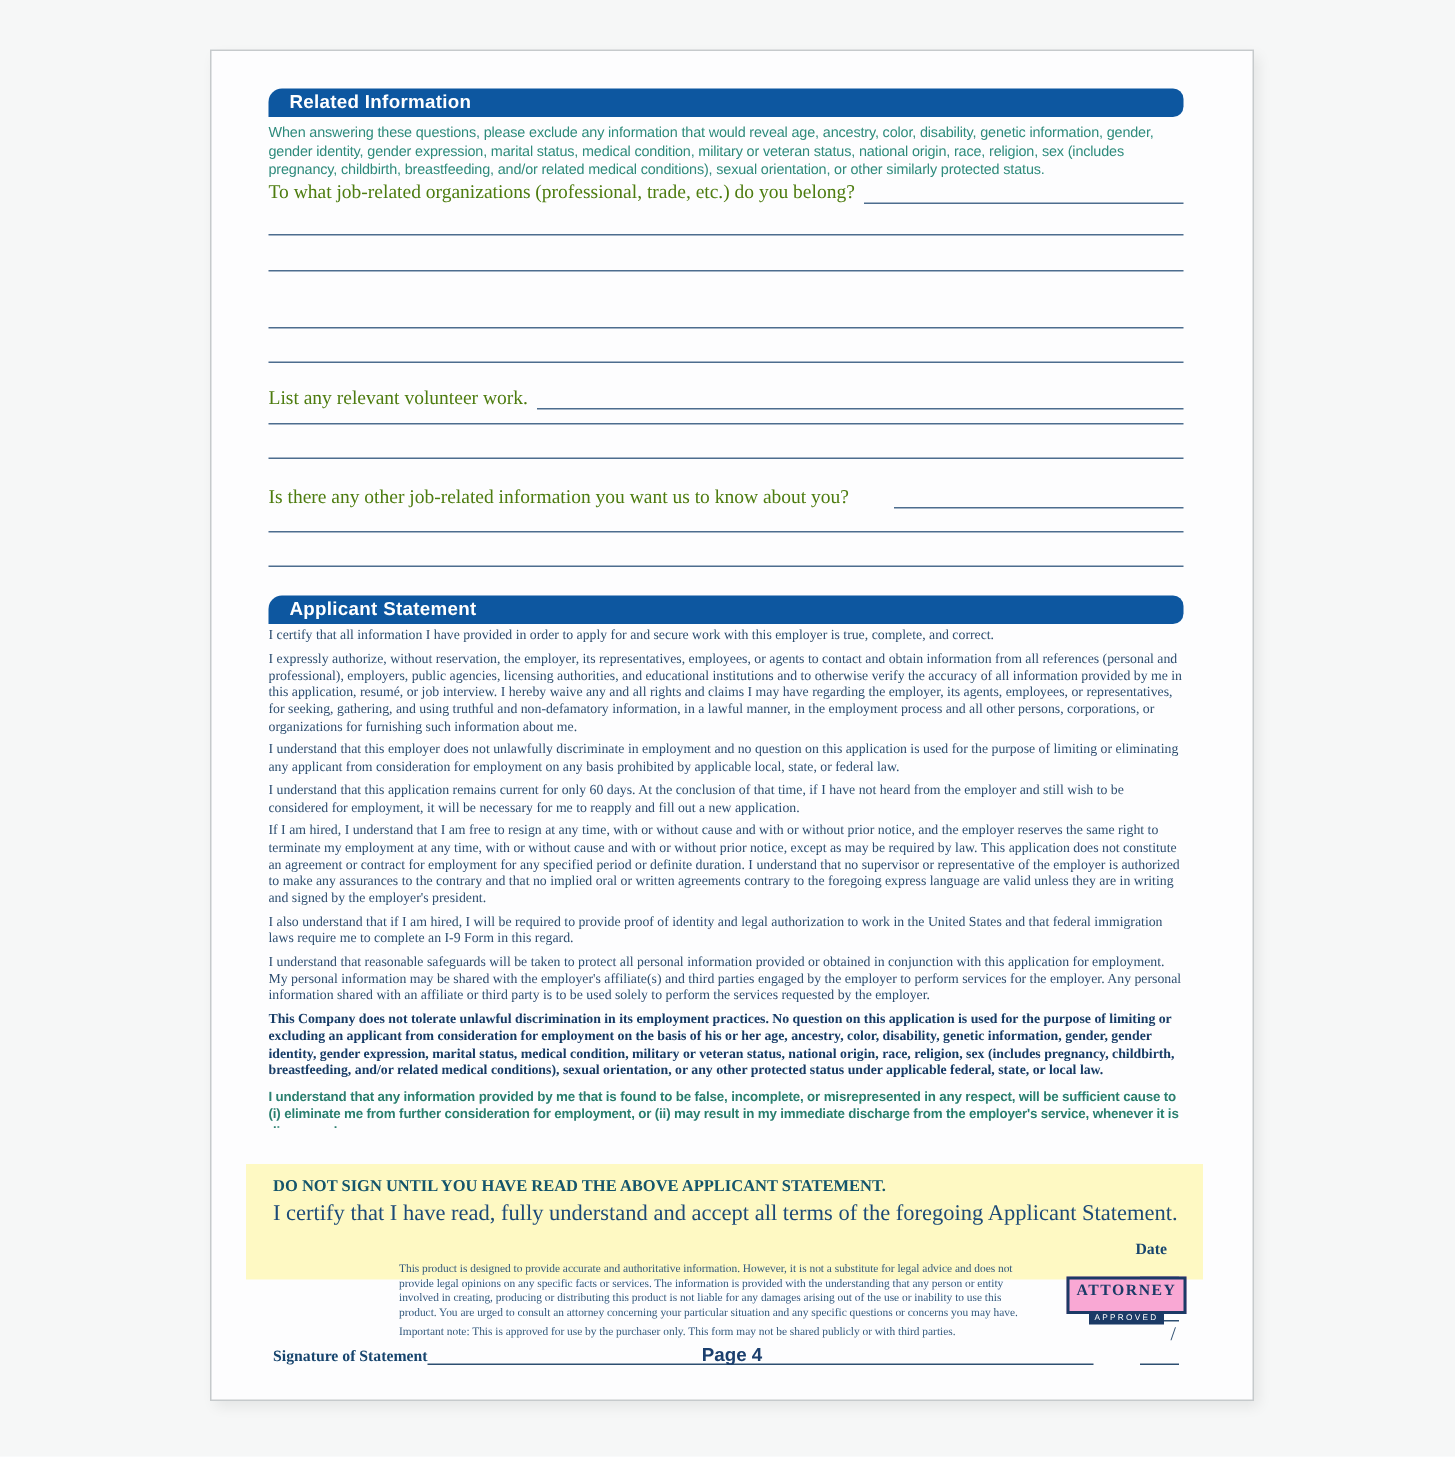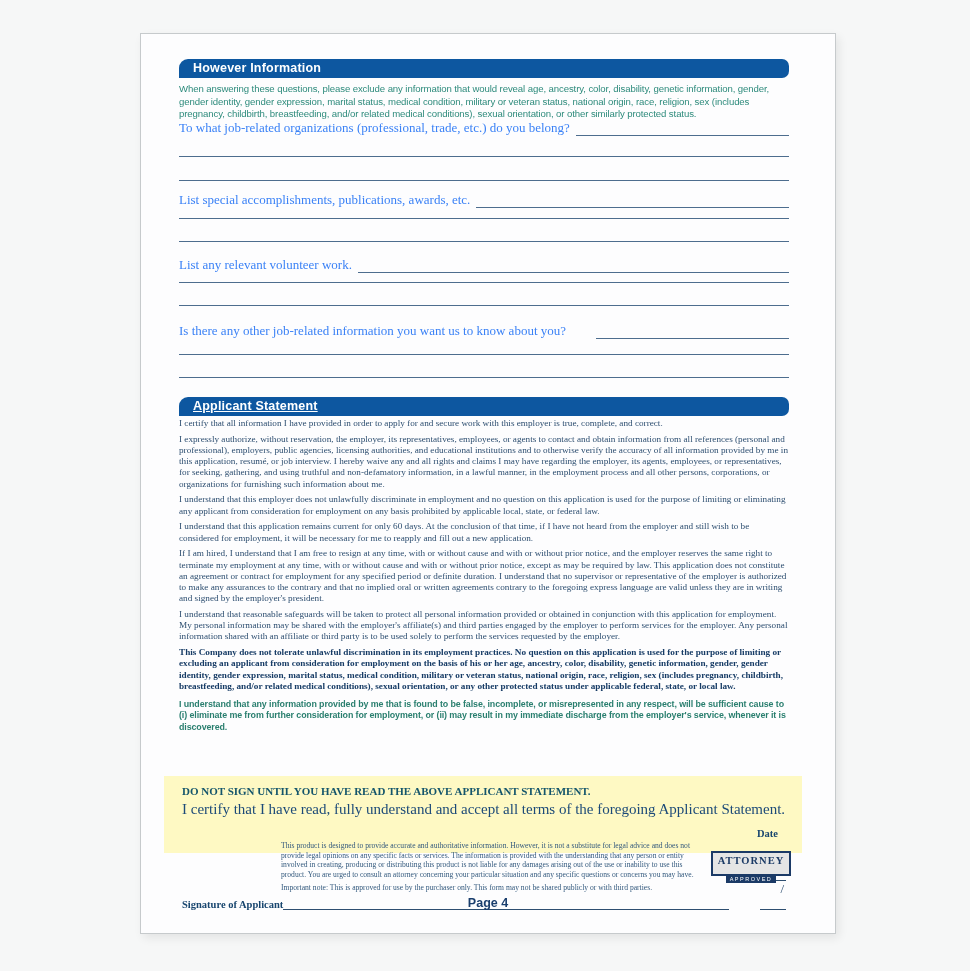--- a/index.html
+++ b/index.html
@@ -28,21 +28,21 @@
   }
   .intro{
     position:absolute;left:38px;right:44px;
     color:#2e8b7c;
     font-family:"Liberation Sans", sans-serif;
     font-size:9.6px;line-height:12.6px;letter-spacing:-0.1px;
   }
   .qrow{
     position:absolute;left:38px;right:46px;
     display:flex;align-items:flex-end;
-    color:#3b82f6;font-size:13px;line-height:16px;
+    color:#4d7c0f;font-size:13px;line-height:16px;
   }
   .qrow .qlabel{white-space:nowrap;padding-right:6px;}
   .fill{flex:1;border-bottom:1px solid #4d6d8e;height:15px;}
   .wline{
     position:absolute;left:38px;right:46px;height:1px;
     background:#4d6d8e;
   }
   .stmt{
     position:absolute;left:38px;right:44px;top:384px;height:334px;
     overflow:hidden;
@@ -82,27 +82,27 @@
     position:absolute;left:23px;top:812px;width:118px;
     font-family:"Liberation Sans", sans-serif;color:#1b3f6e;
   }
   .logo .brandline{position:relative;font-size:15px;letter-spacing:-0.4px;white-space:nowrap;}
   .logo .b1{font-weight:bold;}
   .logo .b2{font-style:italic;font-weight:bold;}
   .logo svg{position:absolute;left:54px;top:-7px;}
   .logo .copyr{font-size:7.5px;margin-top:5px;color:#27507d;}
   .logo .formno{font-size:8px;font-weight:bold;color:#1b3f6e;margin-top:1px;}
   .disclaimer{
-    position:absolute;left:140px;top:807px;width:424px;
+    position:absolute;left:125px;top:807px;width:424px;
     color:#33597d;font-size:7.6px;line-height:9.6px;
   }
   .disclaimer .note{margin-top:4px;}
   .badge{
     position:absolute;left:570px;top:817px;width:80px;height:25px;
-    border:2px solid #1b3a66;background:#e5e5e5;box-sizing:border-box;
+    border:2px solid #1b3a66;background:#f9a8d4;box-sizing:border-box;
     text-align:center;
   }
   .badge .t1{
     color:#1b3a66;font-weight:bold;font-size:10.5px;line-height:12px;
     letter-spacing:1px;margin-top:2px;
   }
   .badge .t2{
     display:inline-block;background:#1b3a66;color:#ffffff;
     font-family:"Liberation Sans", sans-serif;
     font-size:5.5px;line-height:7px;letter-spacing:1.5px;
@@ -113,73 +113,70 @@
     color:#1b3f6e;font-family:"Liberation Sans", sans-serif;
     font-weight:bold;font-size:12.5px;
   }
 </style>
 </head>
 <body>
 
 <div class="page">
 
   <div class="secbar" style="top:25px;">
-    <span>However Information</span>
+    <span>Related Information</span>
   </div>
 
   <div class="intro" style="top:49px;">When answering these questions, please exclude any information that would reveal age, ancestry, color, disability, genetic information, gender, gender identity, gender expression, marital status, medical condition, military or veteran status, national origin, race, religion, sex (includes pregnancy, childbirth, breastfeeding, and/or related medical conditions), sexual orientation, or other similarly protected status.</div>
 
   <div class="qrow" style="top:86px;">
     <span class="qlabel">To what job-related organizations (professional, trade, etc.) do you belong?</span>
     <span class="fill"></span>
   </div>
   <div class="wline" style="top:122px;"></div>
   <div class="wline" style="top:146px;"></div>
 
-  <div class="qrow" style="top:158px;">
-    <span class="qlabel">List special accomplishments, publications, awards, etc.</span>
-    <span class="fill"></span>
-  </div>
   <div class="wline" style="top:184px;"></div>
   <div class="wline" style="top:207px;"></div>
 
   <div class="qrow" style="top:223px;">
     <span class="qlabel">List any relevant volunteer work.</span>
     <span class="fill"></span>
   </div>
   <div class="wline" style="top:248px;"></div>
   <div class="wline" style="top:271px;"></div>
 
   <div class="qrow" style="top:289px;gap:24px;">
     <span class="qlabel">Is there any other job-related information you want us to know about you?</span>
     <span class="fill"></span>
   </div>
   <div class="wline" style="top:320px;"></div>
   <div class="wline" style="top:343px;"></div>
 
-  <div class="secbar" style="top:363px;text-decoration:underline;">
+  <div class="secbar" style="top:363px;">
     <span>Applicant Statement</span>
   </div>
 
   <div class="stmt">
     <p>I certify that all information I have provided in order to apply for and secure work with this employer is true, complete, and correct.</p>
     <p>I expressly authorize, without reservation, the employer, its representatives, employees, or agents to contact and obtain information from all references (personal and professional), employers, public agencies, licensing authorities, and educational institutions and to otherwise verify the accuracy of all information provided by me in this application, resumé, or job interview. I hereby waive any and all rights and claims I may have regarding the employer, its agents, employees, or representatives, for seeking, gathering, and using truthful and non-defamatory information, in a lawful manner, in the employment process and all other persons, corporations, or organizations for furnishing such information about me.</p>
     <p>I understand that this employer does not unlawfully discriminate in employment and no question on this application is used for the purpose of limiting or eliminating any applicant from consideration for employment on any basis prohibited by applicable local, state, or federal law.</p>
     <p>I understand that this application remains current for only 60 days. At the conclusion of that time, if I have not heard from the employer and still wish to be considered for employment, it will be necessary for me to reapply and fill out a new application.</p>
     <p>If I am hired, I understand that I am free to resign at any time, with or without cause and with or without prior notice, and the employer reserves the same right to terminate my employment at any time, with or without cause and with or without prior notice, except as may be required by law. This application does not constitute an agreement or contract for employment for any specified period or definite duration. I understand that no supervisor or representative of the employer is authorized to make any assurances to the contrary and that no implied oral or written agreements contrary to the foregoing express language are valid unless they are in writing and signed by the employer's president.</p>
+    <p>I also understand that if I am hired, I will be required to provide proof of identity and legal authorization to work in the United States and that federal immigration laws require me to complete an I-9 Form in this regard.</p>
     <p>I understand that reasonable safeguards will be taken to protect all personal information provided or obtained in conjunction with this application for employment. My personal information may be shared with the employer's affiliate(s) and third parties engaged by the employer to perform services for the employer. Any personal information shared with an affiliate or third party is to be used solely to perform the services requested by the employer.</p>
     <p class="bold-navy">This Company does not tolerate unlawful discrimination in its employment practices. No question on this application is used for the purpose of limiting or excluding an applicant from consideration for employment on the basis of his or her age, ancestry, color, disability, genetic information, gender, gender identity, gender expression, marital status, medical condition, military or veteran status, national origin, race, religion, sex (includes pregnancy, childbirth, breastfeeding, and/or related medical conditions), sexual orientation, or any other protected status under applicable federal, state, or local law.</p>
     <p class="bold-teal">I understand that any information provided by me that is found to be false, incomplete, or misrepresented in any respect, will be sufficient cause to (i) eliminate me from further consideration for employment, or (ii) may result in my immediate discharge from the employer's service, whenever it is discovered.</p>
   </div>
 
   <div class="sigbox">
     <div class="sig-warning">DO NOT SIGN UNTIL YOU HAVE READ THE ABOVE APPLICANT STATEMENT.</div>
     <div class="sig-certify">I certify that I have read, fully understand and accept all terms of the foregoing Applicant Statement.</div>
     <div class="sig-row">
-      <span>Signature of Applicant</span>
+      <span>Signature of Statement</span>
       <span class="sigline"></span>
       <span class="dategrp">
         <span class="dlabel">Date</span>
         <span class="dseg"></span>
         <span class="dslash">/</span>
         <span class="dseg"></span>
         <span class="dslash">/</span>
         <span class="dseg"></span>
       </span>
     </div>

